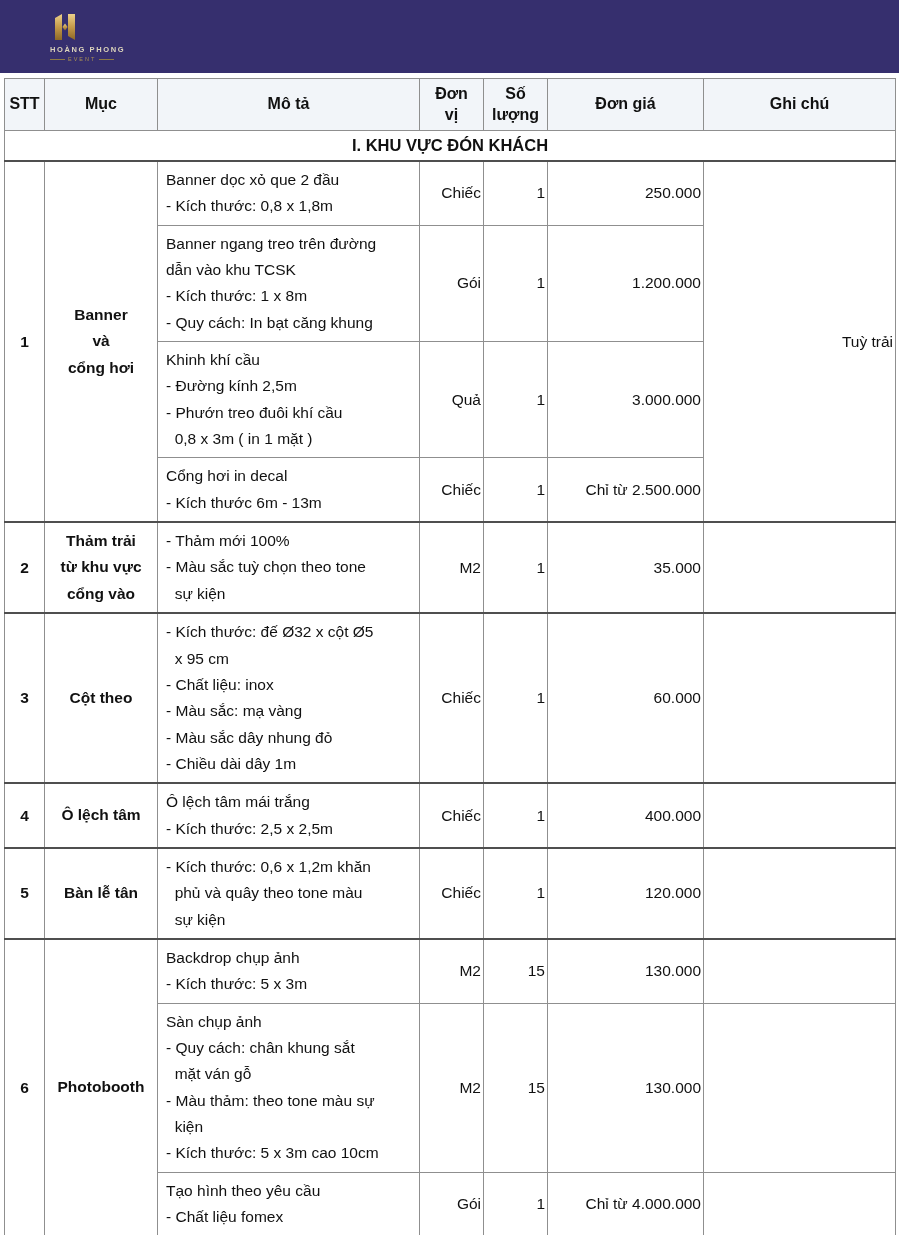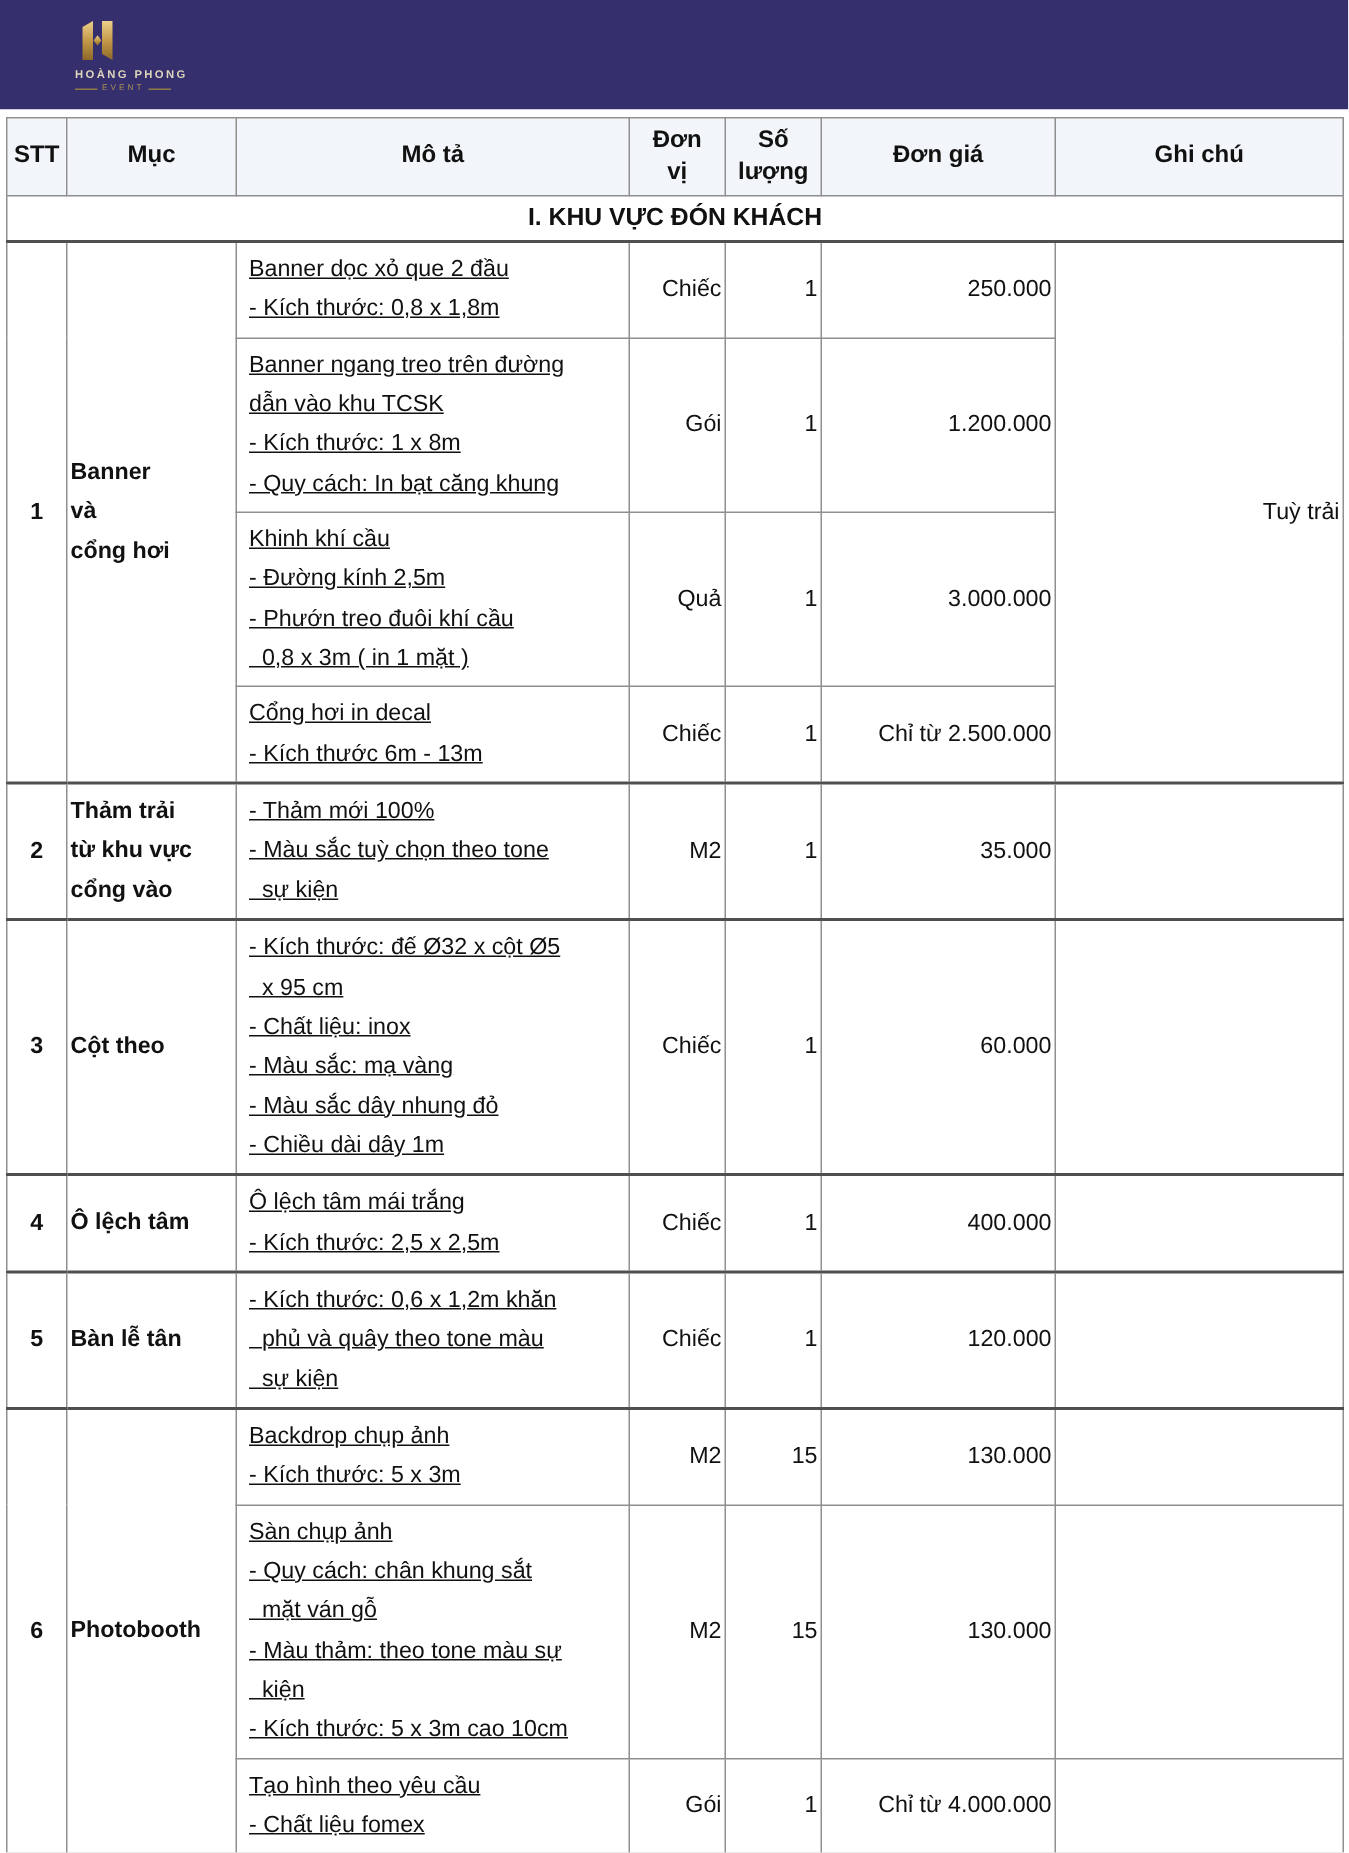--- a/index.html
+++ b/index.html
@@ -64,22 +64,22 @@
   }
   tr.section-row td {
     font-weight: bold; font-size: 16.5px;
     padding: 5px 7px; text-align: center;
     border-bottom: 2px solid #4f4f4f;
   }
   tr.group-start td { border-top: 2px solid #4f4f4f; }
   table.price { border-bottom: 2px solid #4f4f4f; }
 
   .c-stt  { text-align: center; font-weight: bold; }
-  .c-muc  { font-weight: bold; white-space: pre-line; line-height: 1.7; padding: 2px; }
-  .c-desc { text-align: left; white-space: pre-wrap; line-height: 1.7; padding: 5px 8px; text-decoration: underline; }
+  .c-muc  { text-align: center; font-weight: bold; white-space: pre-line; line-height: 1.7; padding: 2px; }
+  .c-desc { text-align: left; white-space: pre-wrap; line-height: 1.7; padding: 5px 8px; }
   .c-unit, .c-qty, .c-price, .c-note { text-align: right; padding: 2px; }
 </style>
 </head>
 <body>
 
 <div class="page">
 
   <div class="banner">
     <div class="logo">
       <span>

